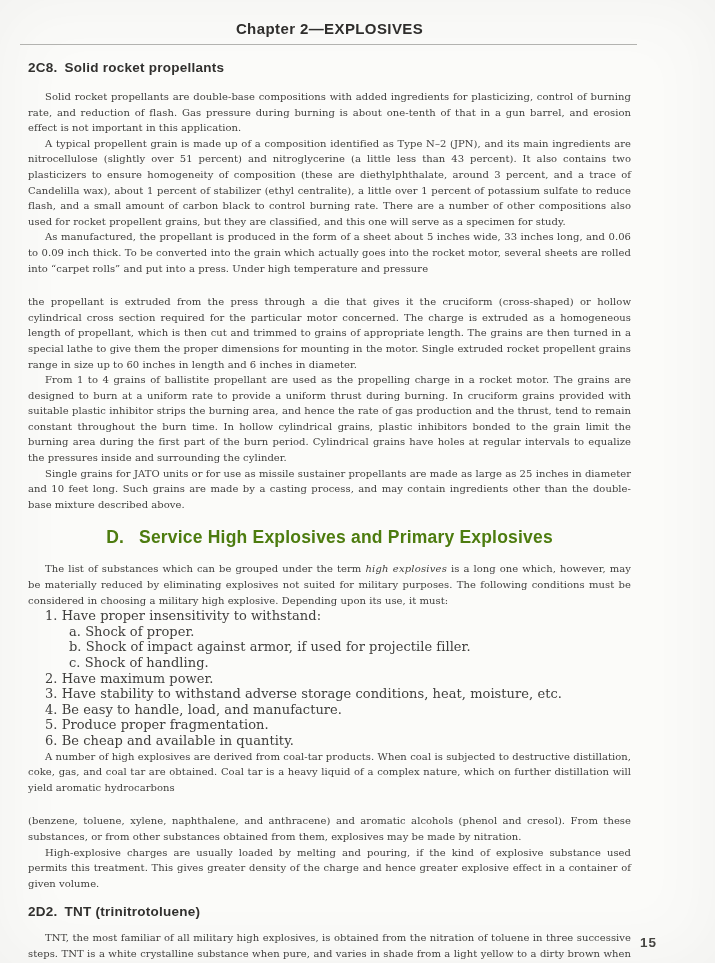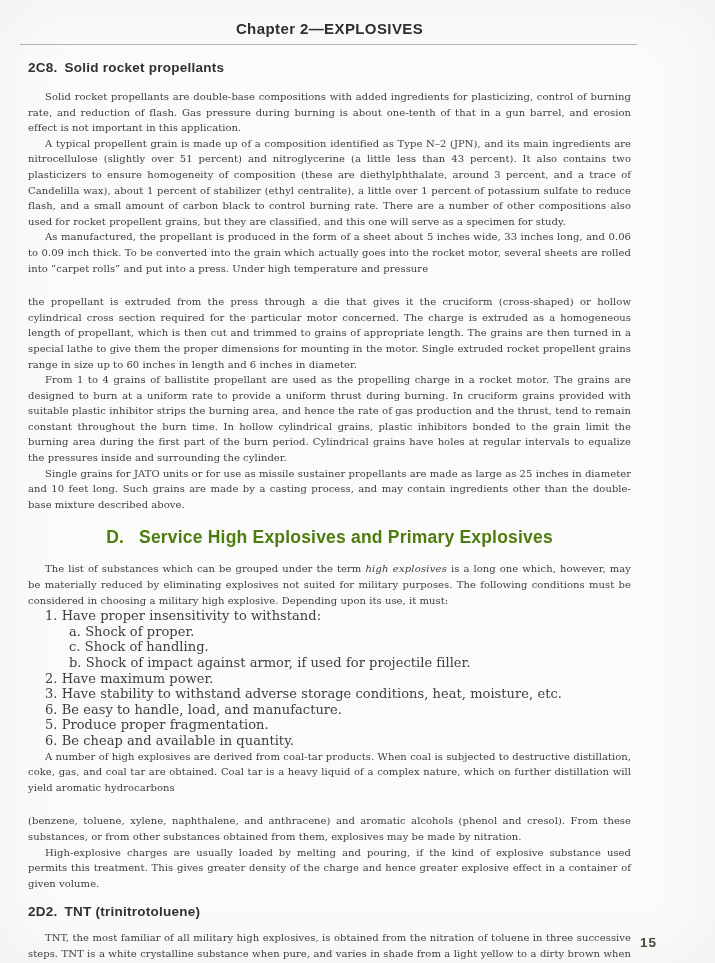--- a/index.html
+++ b/index.html
@@ -91,25 +91,25 @@
     </div>
   </div>
 
   <h2 class="section-head"><span class="letter">D.</span><span>Service High Explosives and Primary Explosives</span></h2>
 
   <div class="columns">
     <div class="col">
       <p class="indent"><span>The list of substances which can be grouped under the term </span><i>high explosives</i><span> is a long one which, however, may be materially reduced by eliminating explosives not suited for military purposes.  The following conditions must be considered in choosing a military high explosive.  Depending upon its use, it must:</span></p>
       <div class="cond l1">1.  Have proper insensitivity to withstand:</div>
       <div class="cond l2">a.  Shock of proper.</div>
+      <div class="cond l2">b.  Shock of impact against armor, if used for projectile filler.</div>
       <div class="cond l2">c.  Shock of handling.</div>
-      <div class="cond l2">b.  Shock of impact against armor, if used for projectile filler.</div>
       <div class="cond l1">2.  Have maximum power.</div>
       <div class="cond l1">3.  Have stability to withstand adverse storage conditions, heat, moisture, etc.</div>
-      <div class="cond l1">6.  Be easy to handle, load, and manufacture.</div>
+      <div class="cond l1">4.  Be easy to handle, load, and manufacture.</div>
       <div class="cond l1">5.  Produce proper fragmentation.</div>
       <div class="cond l1">6.  Be cheap and available in quantity.</div>
       <p class="indent">A number of high explosives are derived from coal-tar products.  When coal is subjected to destructive distillation, coke, gas, and coal tar are obtained.  Coal tar is a heavy liquid of a complex nature, which on further distillation will yield aromatic hydrocarbons</p>
     </div>
     <div class="col">
       <p class="noindent">(benzene, toluene, xylene, naphthalene, and anthracene) and aromatic alcohols (phenol and cresol). From these substances, or from other substances obtained from them, explosives may be made by nitration.</p>
       <p class="indent">High-explosive charges are usually loaded by melting and pouring, if the kind of explosive substance used permits this treatment.  This gives greater density of the charge and hence greater explosive effect in a container of given volume.</p>
       <h3 class="subhead mid"><span class="sh-num">2D2.</span><span>TNT (trinitrotoluene)</span></h3>
       <p class="indent">TNT, the most familiar of all military high explosives, is obtained from the nitration of toluene in three successive steps.  TNT is a white crystalline substance when pure, and varies in shade from a light yellow to a dirty brown when impurities are present. When pure, it melts at about 80.5° C. (177° F.). TNT is neutral in reaction and, even under unfavorable conditions of moisture and temperature, does not form sensitive compounds by combination with metals. It has high chemical stability even when subjected to temperatures as high as 150° F. for considerable periods of time, and can withstand great variations in temperature.</p>
     </div>

